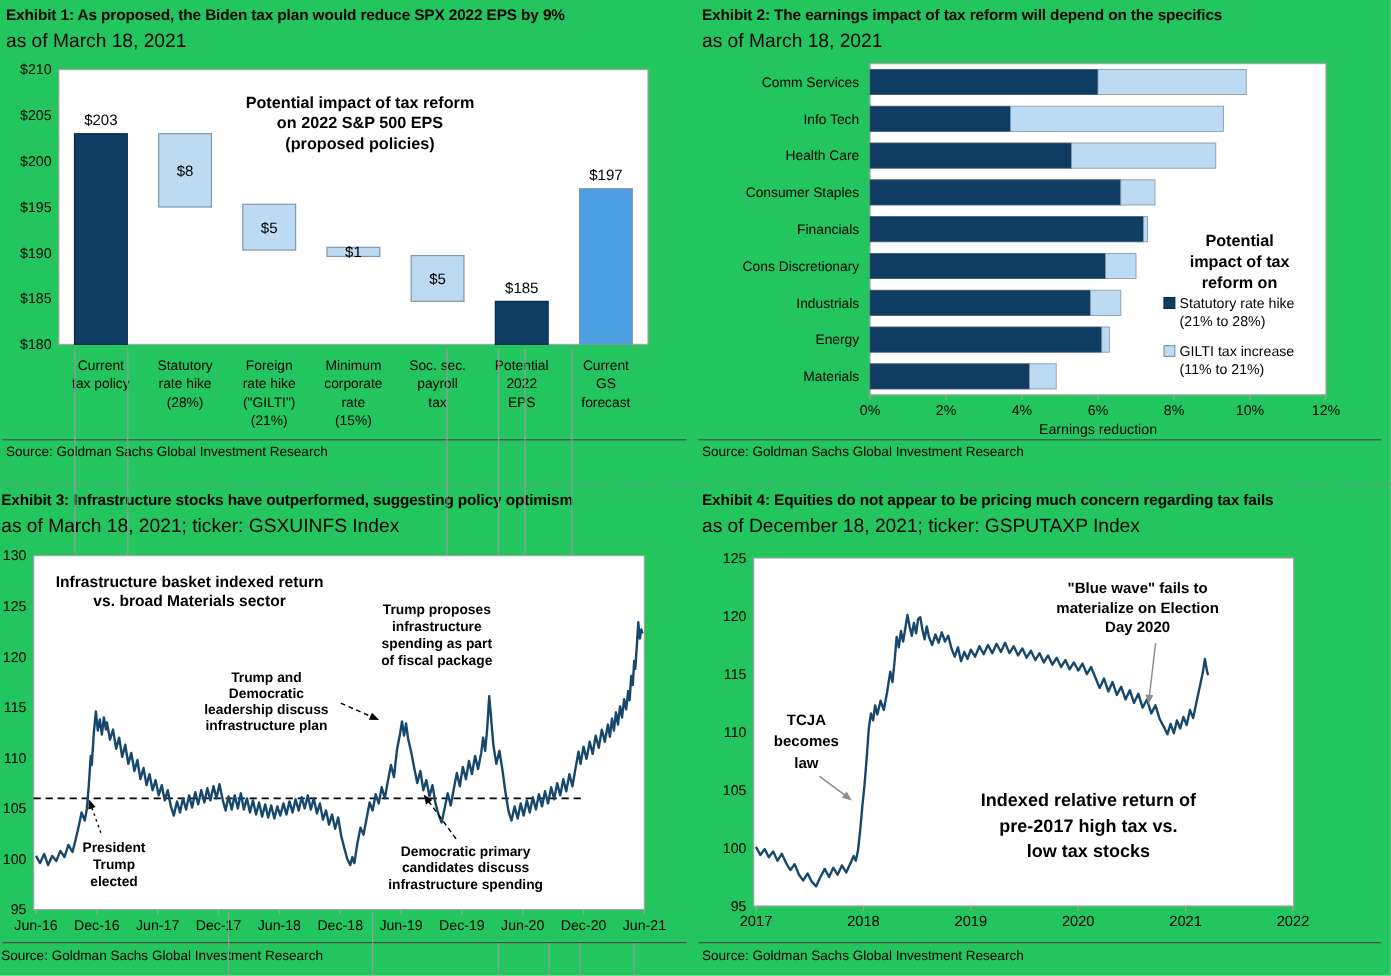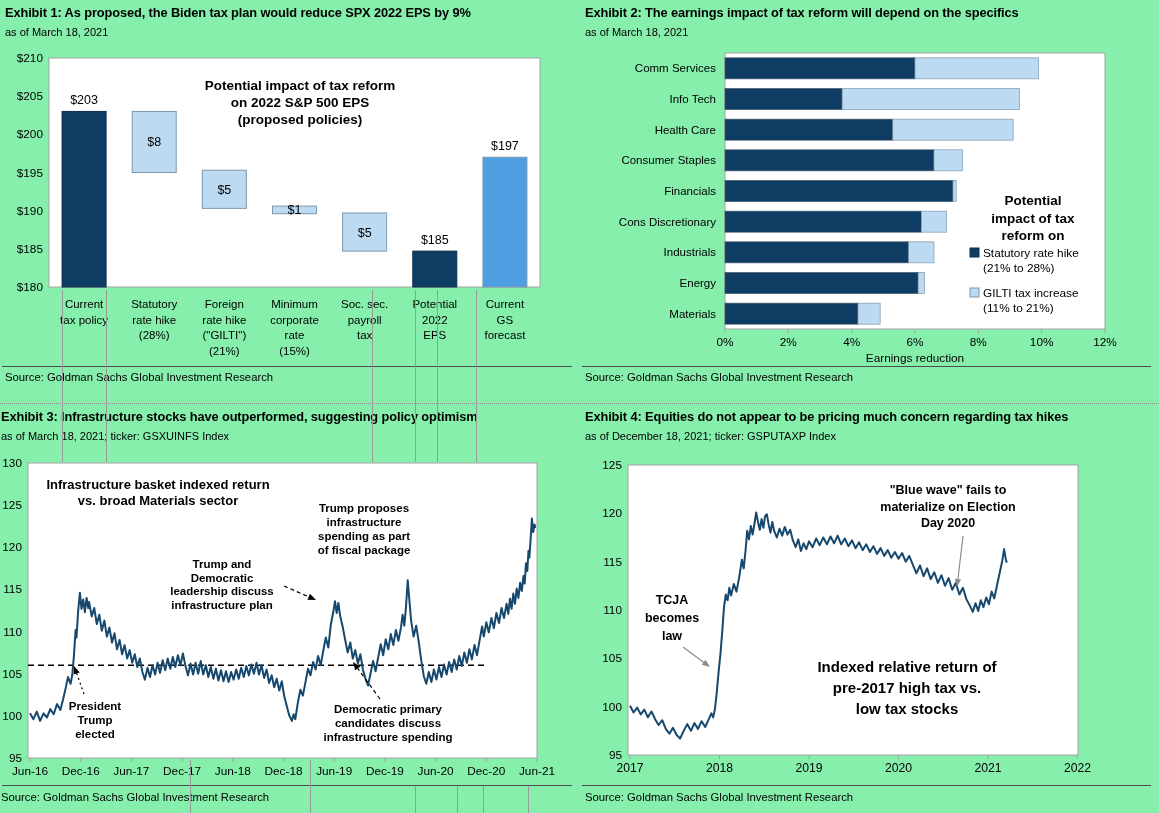--- a/index.html
+++ b/index.html
@@ -1,25 +1,25 @@
 <!DOCTYPE html>
 <html><head>
 <meta charset="utf-8">
 <style>
   html,body{margin:0;padding:0;background:#fff;}
   body{width:1159px;height:813px;overflow:hidden;font-family:"Liberation Sans",sans-serif;}
-  .page{position:relative;width:1159px;height:813px;background:#86efac;}
+  .page{position:relative;width:1159px;height:813px;background:#22c55e;}
   .quad{position:absolute;}
   #q1{left:0;top:0;width:580px;height:404px;}
   #q2{left:580px;top:0;width:579px;height:404px;}
   #q3{left:0;top:404px;width:580px;height:409px;}
   #q4{left:580px;top:404px;width:579px;height:409px;}
   .ex-title{position:absolute;left:5px;top:5px;right:6px;font-size:12.8px;font-weight:bold;color:#000;white-space:nowrap;letter-spacing:-0.1px;}
   #q3 .ex-title{left:1px;}
-  .ex-subtitle{position:absolute;left:5px;top:26px;font-size:11px;color:#000;}
+  .ex-subtitle{position:absolute;left:5px;top:26px;font-size:16px;color:#000;}
   #q3 .ex-subtitle{left:1px;}
   .chart-svg{position:absolute;left:0;}
   #chart-ex1{top:50px;}
   #chart-ex2{top:45px;}
   #chart-ex3,#chart-ex4{top:50px;}
   .src-rule{position:absolute;left:2px;right:8px;border-top:1px solid #4d4d4d;}
   .q-top .src-rule{top:366px;}
   .q-bot .src-rule{top:381px;}
   .ex-source{position:absolute;left:5px;font-size:11.3px;color:#000;}
   #q3 .ex-source{left:1px;}
@@ -255,21 +255,21 @@
         <g>
           <line x1="380" y1="245" x2="356.53681442035656" y2="212.84674568715525" stroke="#000" stroke-width="1.2" stroke-dasharray="4 3"></line>
           <polygon points="353,208 360.30068359362485,212.57602655868354 355.1308215273259,216.34862860706383" fill="#000"></polygon>
         </g>
       </svg>
     <div class="src-rule"></div>
     <div class="ex-source">Source: Goldman Sachs Global Investment Research</div>
   </section>
 
   <section class="quad q-bot" id="q4">
-    <div class="ex-title">Exhibit 4: Equities do not appear to be pricing much concern regarding tax hikes</div>
+    <div class="ex-title">Exhibit 4: Equities do not appear to be pricing much concern regarding tax fails</div>
     <div class="ex-subtitle">as of December 18, 2021; ticker: GSPUTAXP Index</div>
     <svg class="chart-svg" id="chart-ex4" width="579" height="334">
         <g>
           <rect x="48" y="11" width="450" height="290" fill="#fff" stroke="#a3a3a3"></rect>
         </g>
         <g>
           <text x="42" y="305" text-anchor="end" font-size="11.8" font-weight="normal" fill="#000">95</text>
           <text x="42" y="256.66666666666663" text-anchor="end" font-size="11.8" font-weight="normal" fill="#000">100</text>
           <text x="42" y="208.33333333333334" text-anchor="end" font-size="11.8" font-weight="normal" fill="#000">105</text>
           <text x="42" y="160" text-anchor="end" font-size="11.8" font-weight="normal" fill="#000">110</text>

